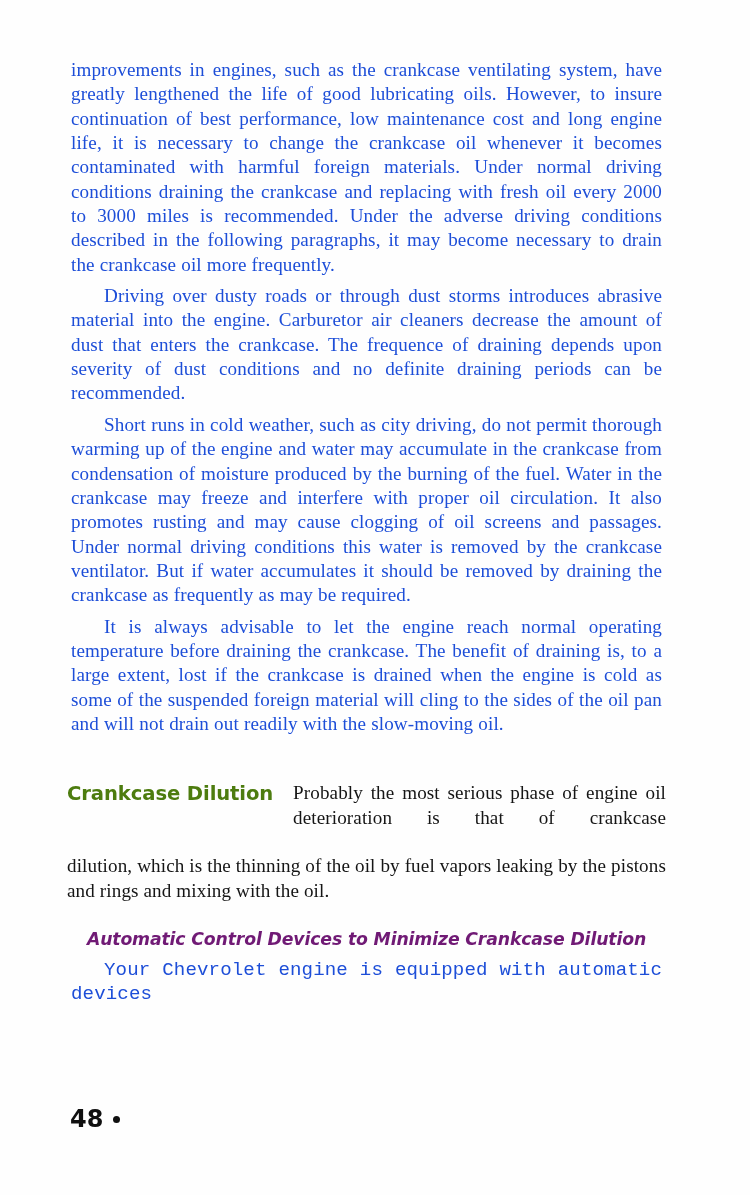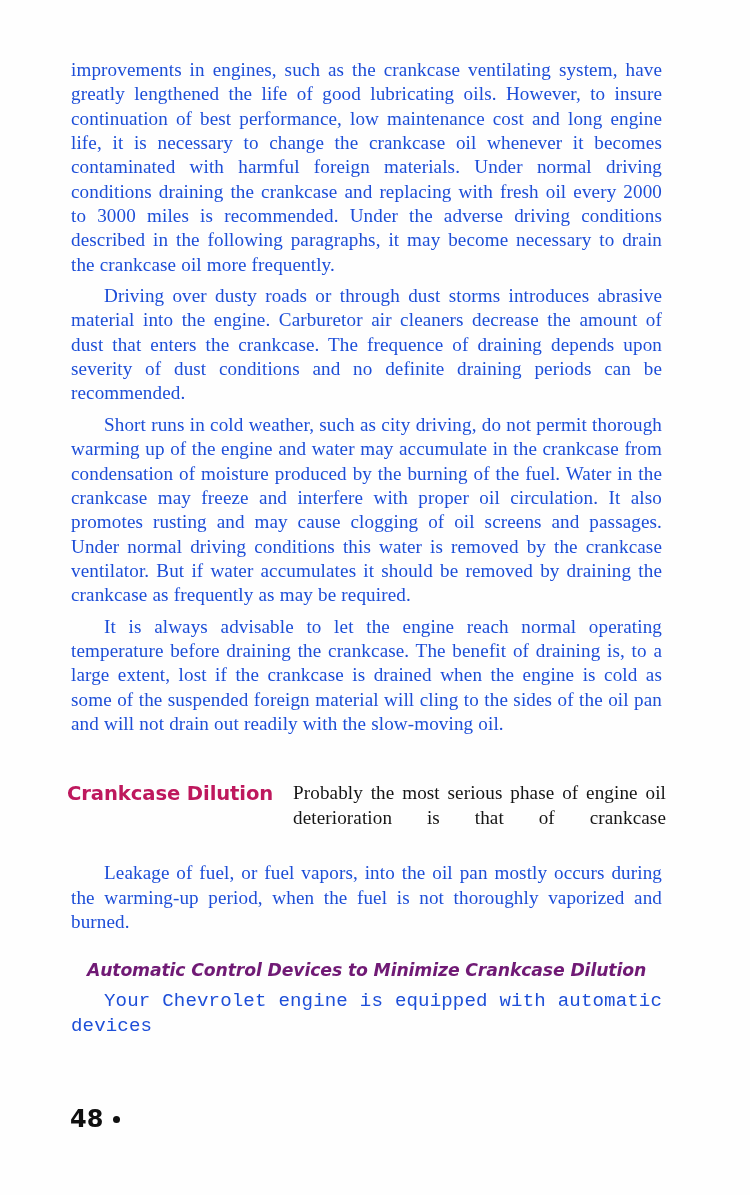--- a/index.html
+++ b/index.html
@@ -66,21 +66,21 @@
     position: relative;
   }
   .section-heading {
     position: absolute;
     left: 0;
     top: 1px;
     font-family: "DejaVu Sans", "Liberation Sans", sans-serif;
     font-weight: bold;
     font-size: 19.6px;
     letter-spacing: -0.1px;
-    color: #be185d;
+    color: #4d7c0f;
     white-space: nowrap;
   }
   .section-lead {
     margin: 0 0 0 226px;
     width: 373px;
     font-size: 19.1px;
     line-height: 24.35px;
     text-align: justify;
     letter-spacing: 0.12px;
     color: #151515;
@@ -143,23 +143,23 @@
 
     <p class="para indent nostretch gap-top">Driving over dusty roads or through dust storms introduces abrasive material into the engine. Carburetor air cleaners decrease the amount of dust that enters the crankcase. The frequence of draining depends upon severity of dust conditions and no definite draining periods can be recommended.</p>
 
     <p class="para indent nostretch gap-top">Short runs in cold weather, such as city driving, do not permit thorough warming up of the engine and water may accumulate in the crankcase from condensation of moisture produced by the burning of the fuel. Water in the crankcase may freeze and interfere with proper oil circulation. It also promotes rusting and may cause clogging of oil screens and passages. Under normal driving conditions this water is removed by the crankcase ventilator. But if water accumulates it should be removed by draining the crankcase as frequently as may be required.</p>
 
     <p class="para indent nostretch gap-top">It is always advisable to let the engine reach normal operating temperature before draining the crankcase. The benefit of draining is, to a large extent, lost if the crankcase is drained when the engine is cold as some of the suspended foreign material will cling to the sides of the oil pan and will not drain out readily with the slow-moving oil.</p>
 
     <div class="section-block">
       <span class="section-heading">Crankcase Dilution</span>
       <p class="section-lead">Probably the most serious phase of engine oil deterioration is that of crankcase</p>
+      <p class="section-rest">dilution, which is the thinning of the oil by fuel vapors leaking by the pistons and rings and mixing with the oil.</p>
     </div>
 
-    <p class="para indent nostretch gap-top">Leakage of fuel, or fuel vapors, into the oil pan mostly occurs during the warming-up period, when the fuel is not thoroughly vaporized and burned.</p>
 
     <p class="sub-heading">Automatic Control Devices to Minimize Crankcase Dilution</p>
 
     <p class="para nostretch" style="margin-top:9px; text-indent:33px;font-family:Liberation Mono, monospace;">Your Chevrolet engine is equipped with automatic devices</p>
 
   </div>
 
   <div class="folio">
     <span>48</span>
     <span class="folio-dot"></span>

